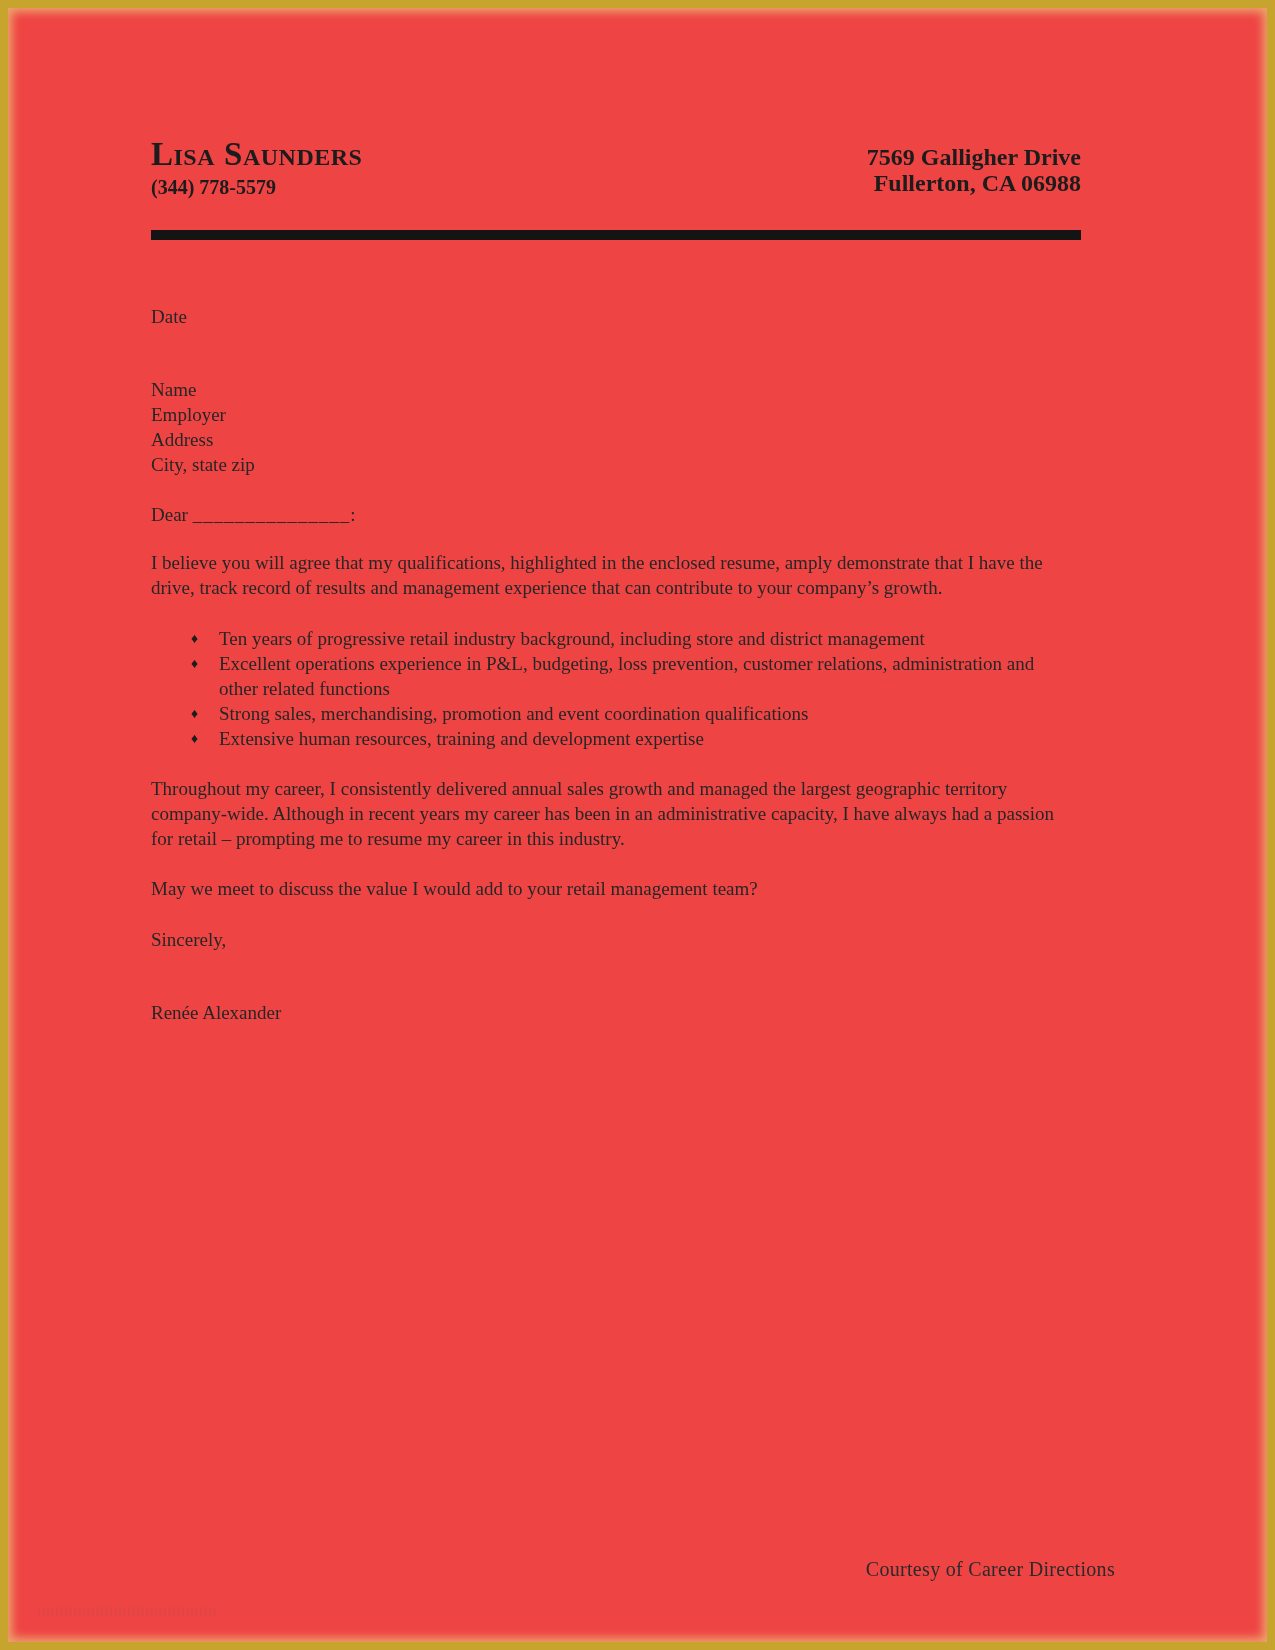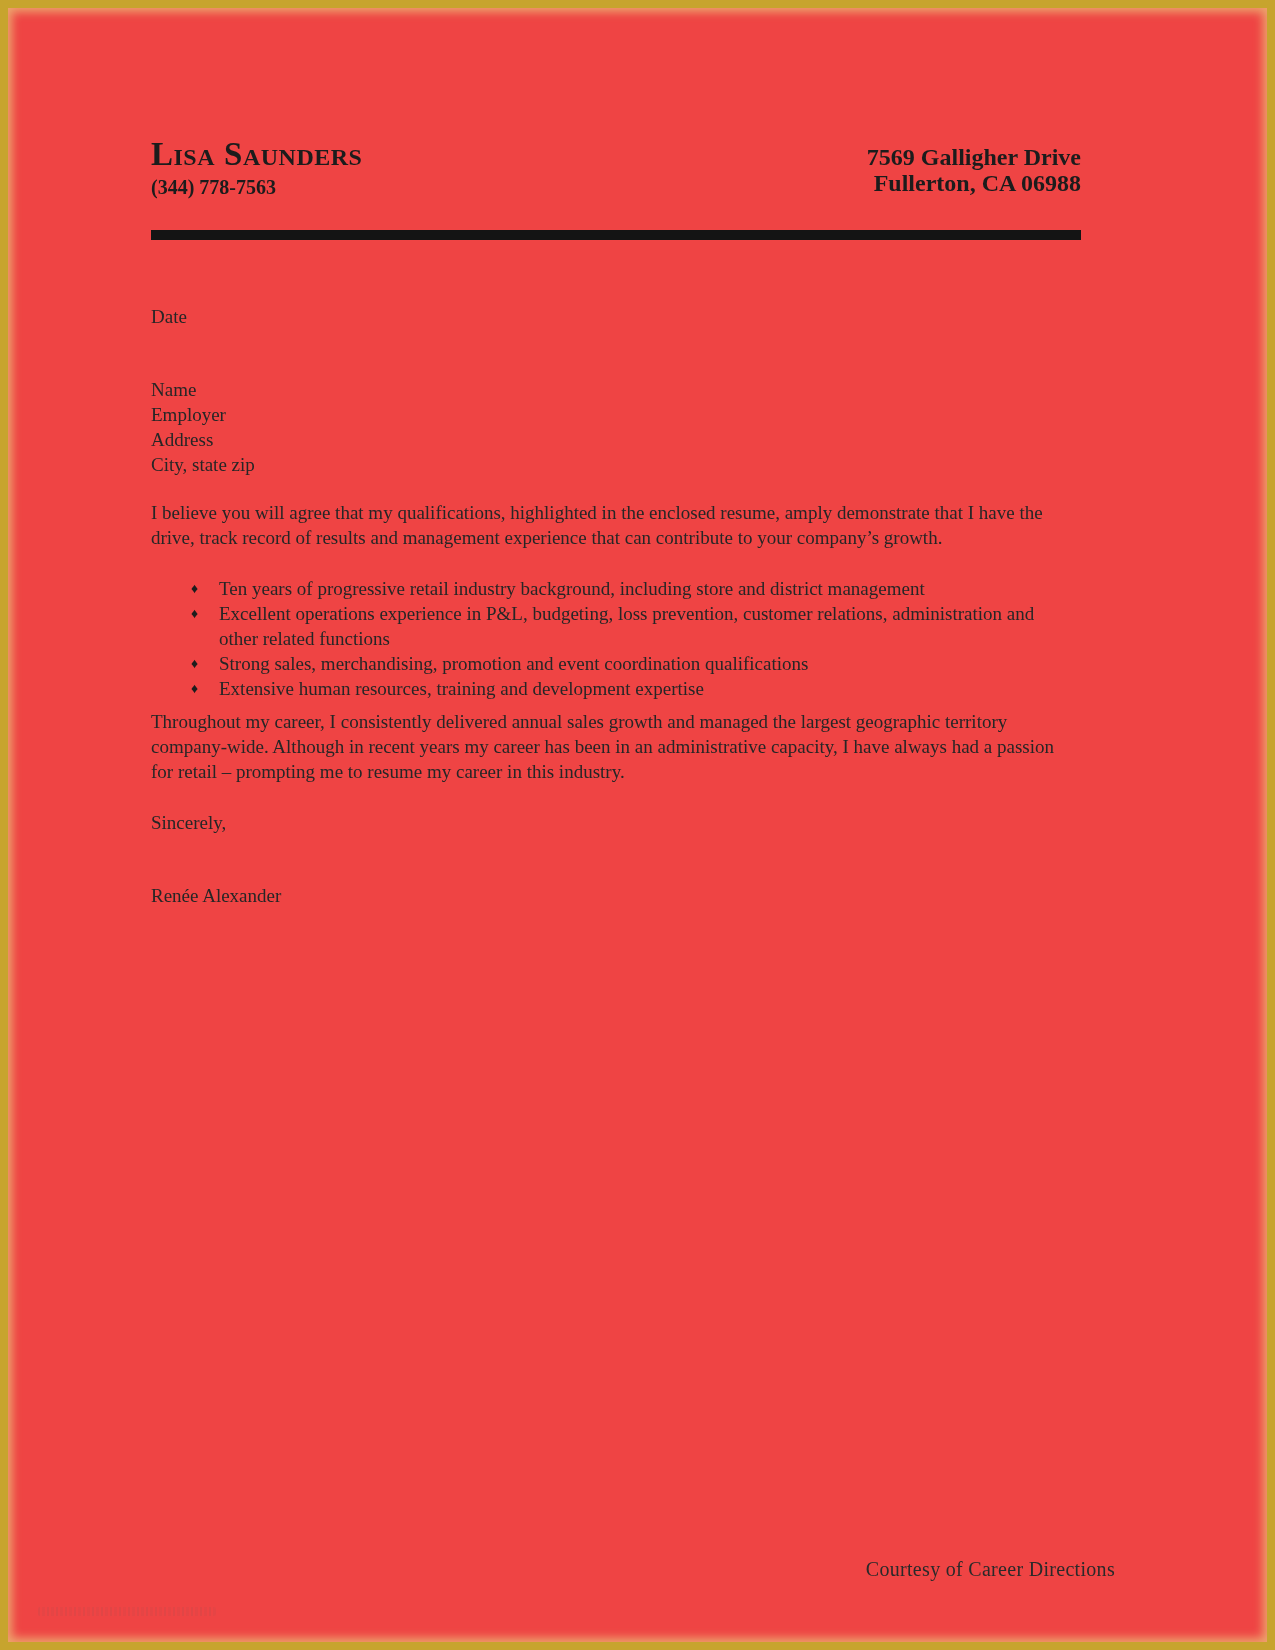--- a/index.html
+++ b/index.html
@@ -51,21 +51,21 @@
   .blk-salutation { margin-top: 25px; }
   .blk-p1 { margin-top: 23px; }
   .blk-p2 { margin-top: 23px; }
   .blk-leadin { margin-top: 23px; }
   .blk-bullets { margin-top: 26px; list-style: none; padding-left: 40px; }
   .blk-bullets li { display: flex; }
   .blk-bullets .glyph {
     flex: none; width: 28px; font-size: 14px; line-height: 25px; color: #1d1d1d;
   }
   .blk-bullets .btext { flex: 1; }
-  .blk-p3 { margin-top: 8px; }
+  .blk-p3 { margin-top: 25px; }
   .blk-question { margin-top: 25px; }
   .blk-closing { margin-top: 26px; }
   .blk-signature { margin-top: 48px; }
   .italic { font-style: italic; }
   .salutation-blank { letter-spacing: 1px; }
   
   .footer-credit {
     position: absolute; right: 152px; top: 1549px;
     font-size: 20px; line-height: 25px; letter-spacing: 0.3px; color: #2a2a2a;
   }
@@ -79,37 +79,40 @@
 </style>
 </head>
 <body>
 
 <div class="page">
   <div class="content">
 
     <div class="lh-name">
       <span class="bigcap">L</span><span>ISA</span><span class="word-gap"></span><span class="bigcap">S</span><span>AUNDERS</span>
     </div>
-    <div class="lh-phone">(344) 778-7563</div>
+    <div class="lh-phone">(344) 778-5579</div>
     <div class="lh-address">
       <div>7569 Galligher Drive</div>
       <div>Fullerton, CA 06988</div>
     </div>
     <div class="lh-rule"></div>
 
     <div class="body-flow">
       <div class="blk-date">Date</div>
 
       <div class="blk-recipient">
           <div>Name</div>
           <div>Employer</div>
           <div>Address</div>
           <div>City, state zip</div>
         </div>
 
+      <div class="blk-salutation">
+        <span>Dear </span><span class="salutation-blank">_______________</span><span>:</span>
+      </div>
 
 
       <p class="blk-p2">I believe you will agree that my qualifications, highlighted in the enclosed resume, amply demonstrate that I have the drive, track record of results and management experience that can contribute to your company’s growth.</p>
 
 
       <ul class="blk-bullets">
           <li>
           <span class="glyph">♦</span>
           <span class="btext">Ten years of progressive retail industry background, including store and district management</span>
         </li>
@@ -122,20 +125,21 @@
           <span class="btext">Strong sales, merchandising, promotion and event coordination qualifications</span>
         </li>
           <li>
           <span class="glyph">♦</span>
           <span class="btext">Extensive human resources, training and development expertise</span>
         </li>
         </ul>
 
       <p class="blk-p3">Throughout my career, I consistently delivered annual sales growth and managed the largest geographic territory company-wide. Although in recent years my career has been in an administrative capacity, I have always had a passion for retail – prompting me to resume my career in this industry.</p>
 
+      <p class="blk-question">May we meet to discuss the value I would add to your retail management team?</p>
 
       <p class="blk-closing">Sincerely,</p>
 
       <p class="blk-signature">Renée Alexander</p>
     </div>
   </div>
 
   <div class="footer-credit">Courtesy of Career Directions</div>
   <div class="footer-watermark"></div>
 </div>

